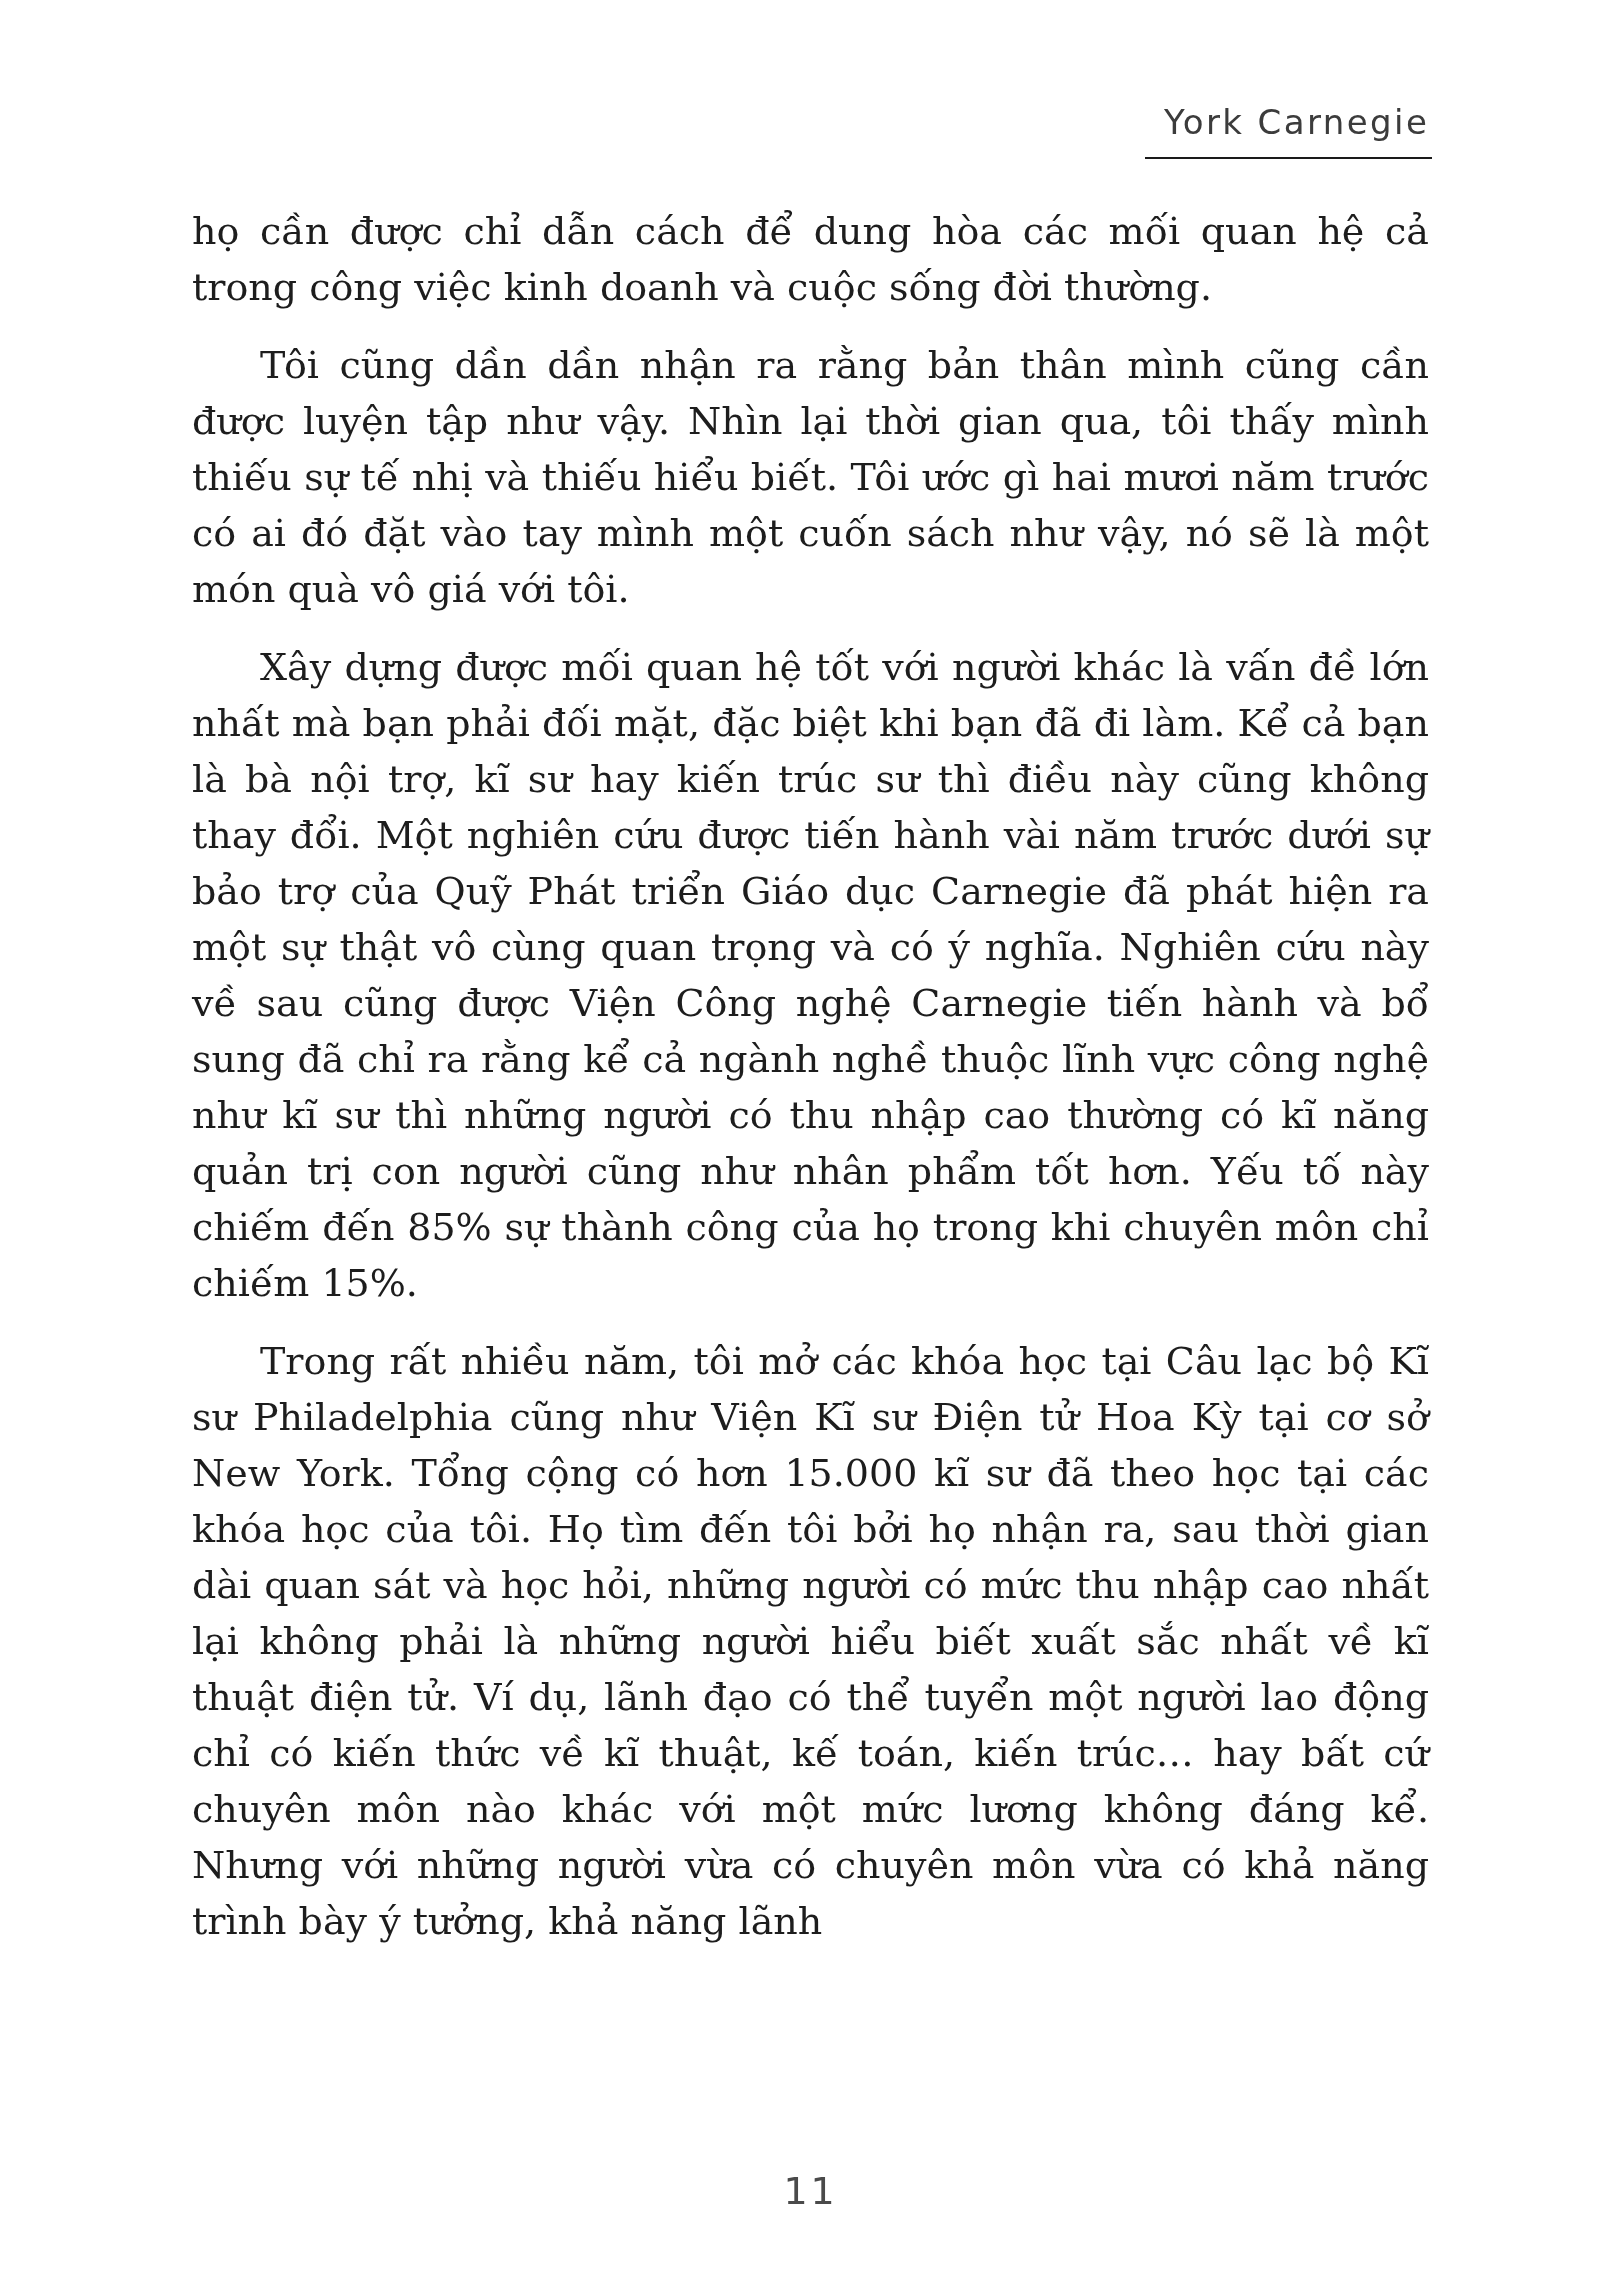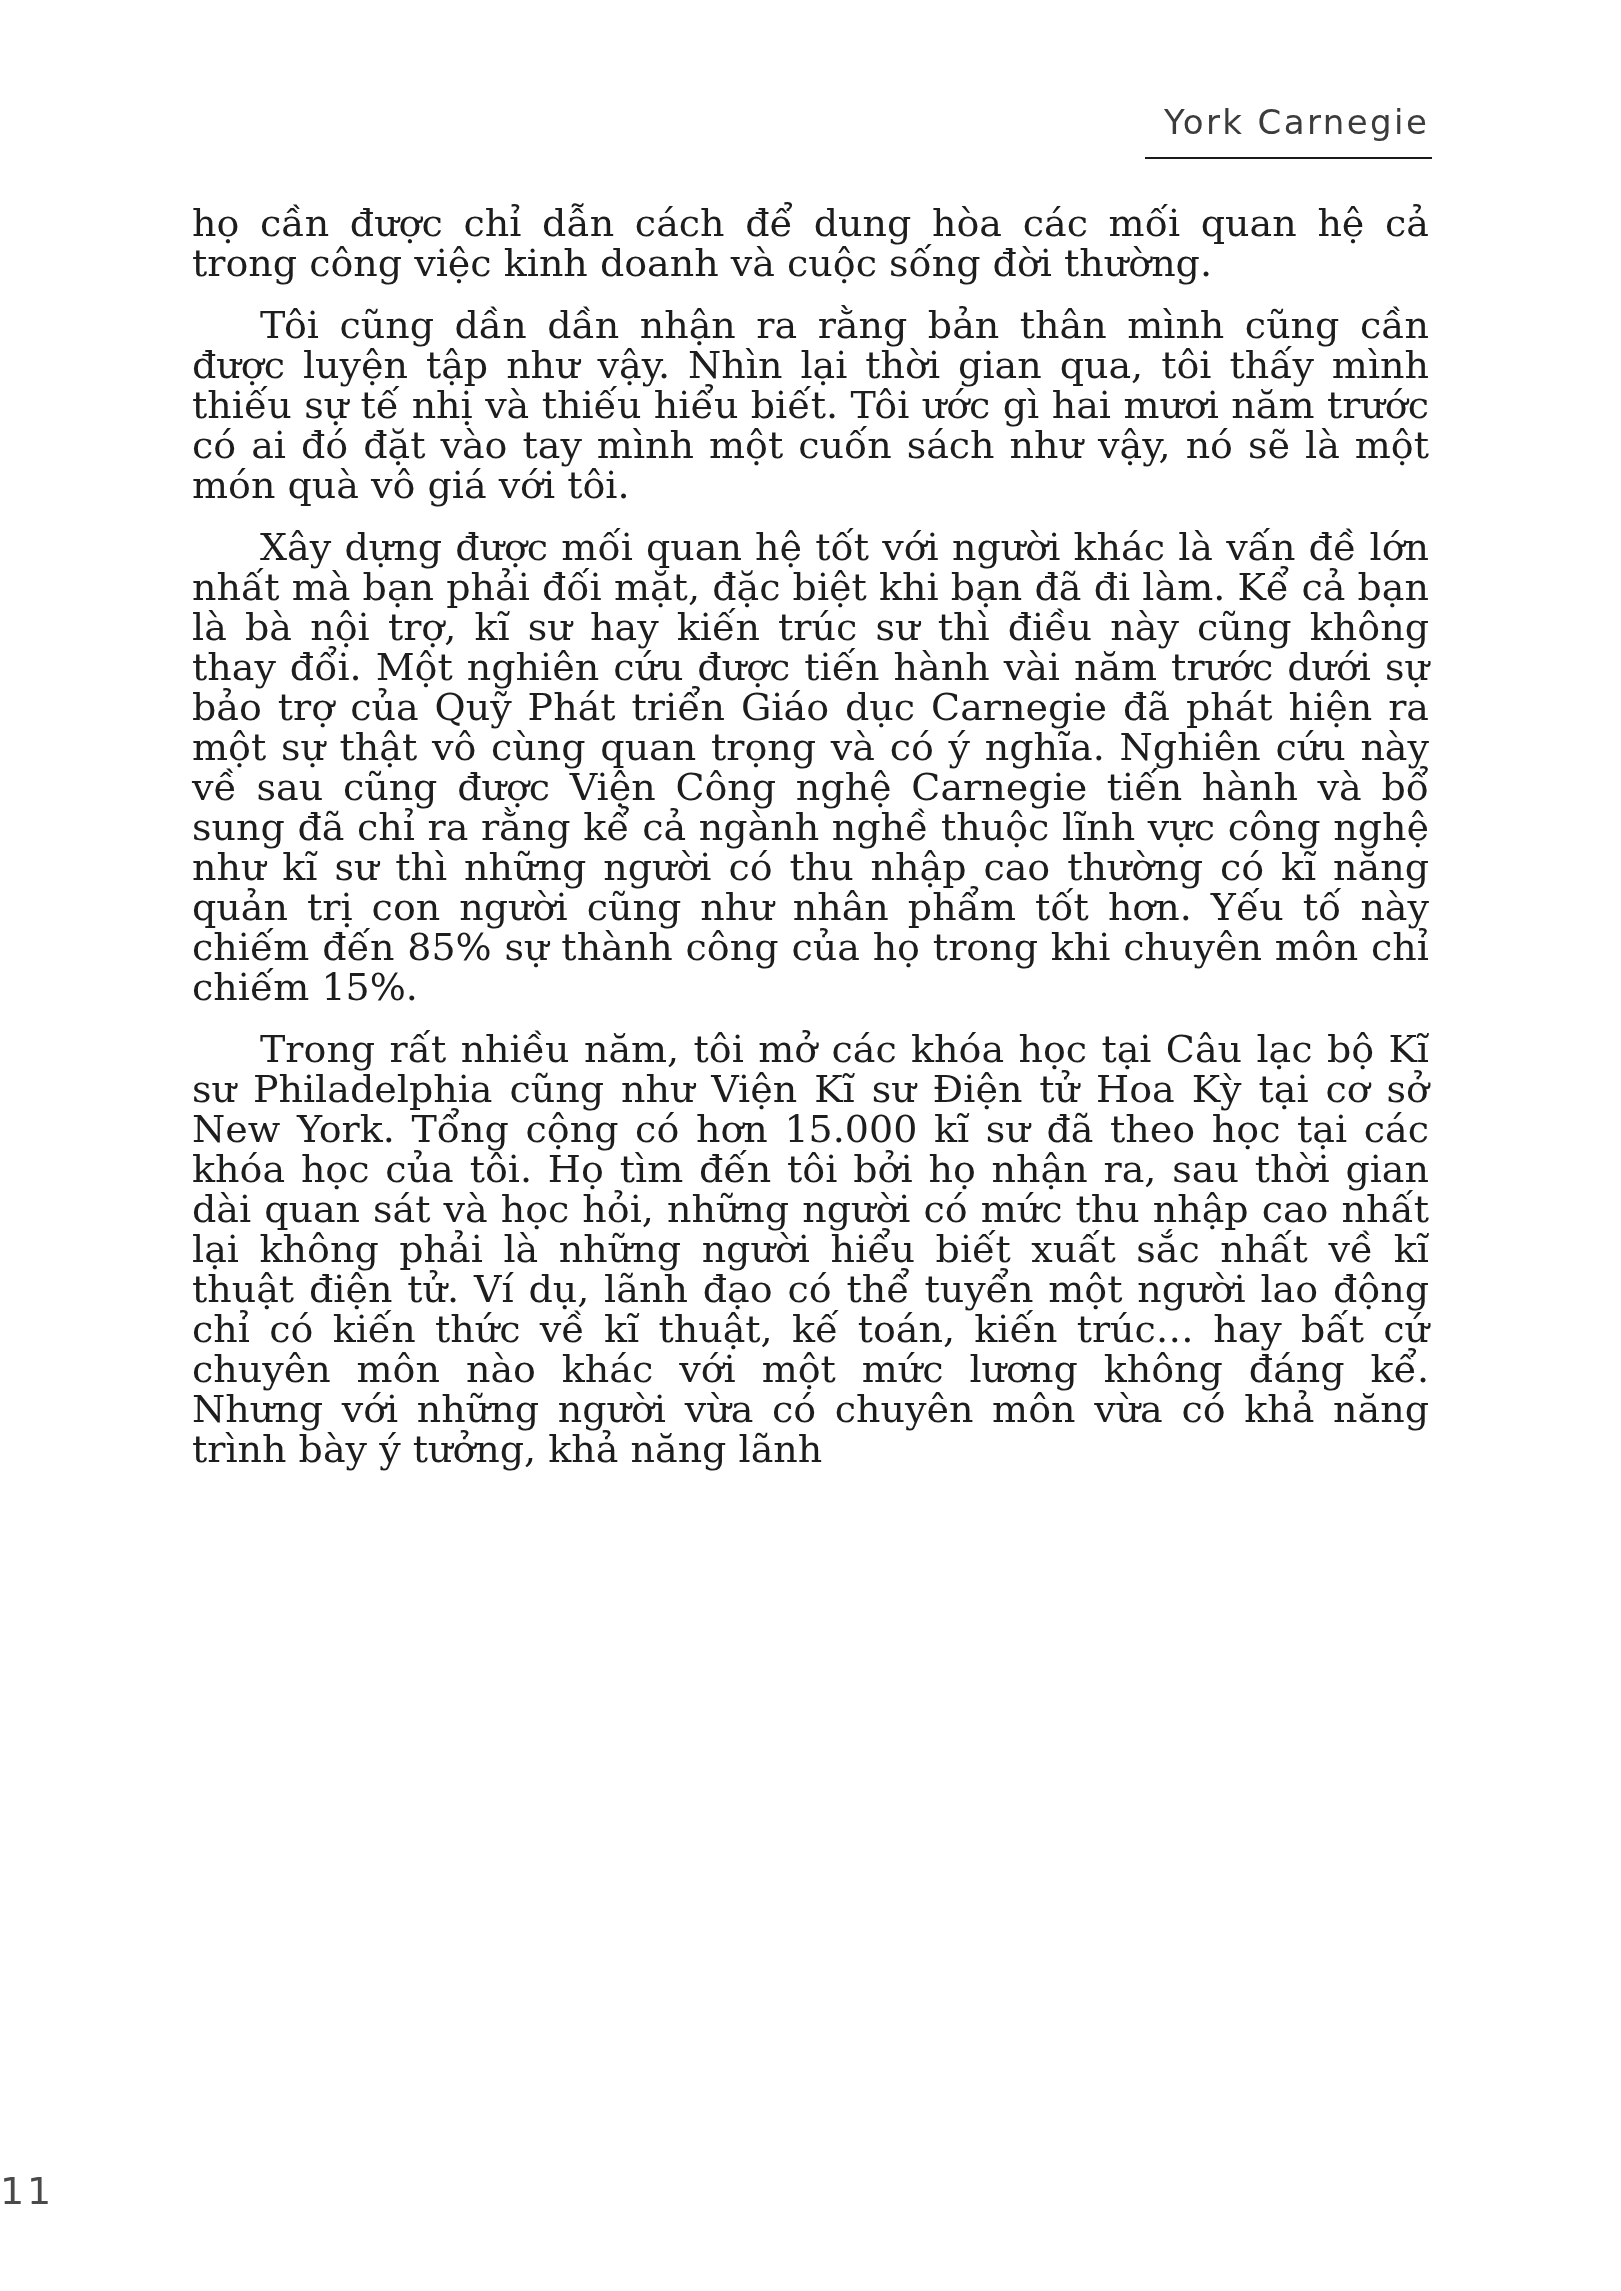--- a/index.html
+++ b/index.html
@@ -25,34 +25,34 @@
     letter-spacing: 2.4px;
     color: #3c3c3c;
     padding: 0 2.8px 15px 19px;
     border-bottom: 2.8px solid #1a1a1a;
   }
   .body-text {
     padding: 44px 192px 0 192px;
   }
   .para {
     font-size: 38px;
-    line-height: 40px;
+    line-height: 56px;
     color: #1d1d1d;
     text-align: justify;
     text-indent: 68px;
     margin: 0 0 22px 0;
     hyphens: none;
   }
   .para.no-indent { text-indent: 0; }
   .footer {
     position: absolute;
     left: 0;
     right: 0;
     bottom: 78px;
-    text-align: left;
+    text-align: center;
   }
   .page-number {
     font-family: "DejaVu Sans", "Liberation Sans", sans-serif;
     font-size: 38px;
     letter-spacing: 2.8px;
     color: #4a4a4a;
   }
 </style>
 </head>
 <body>

